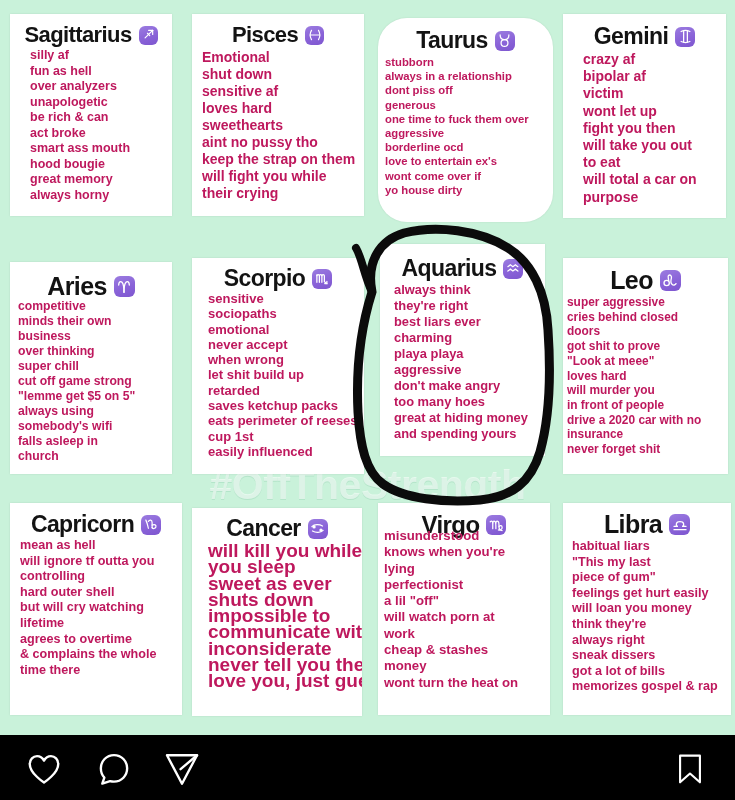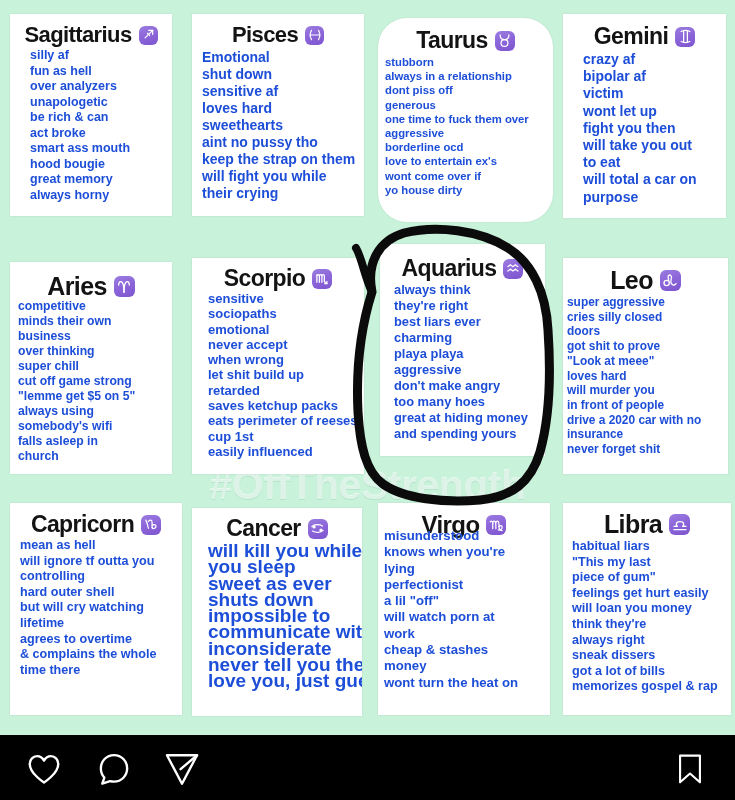--- a/index.html
+++ b/index.html
@@ -70,21 +70,21 @@
     display: inline-flex;
     align-items: center;
     justify-content: center;
     border-radius: 6px;
     background: linear-gradient(160deg, #9b7ce0 0%, #8a63d8 55%, #7d56cf 100%);
     flex: none;
     color: #fff;
   }
   .badge svg { display: block; }
   .lines {
-    color: #1d4ed8;
+    color: #be185d;
     font-weight: bold;
   }
   .lines div { white-space: nowrap; }
 
   
   .c-sag  { left: 10px;  top: 14px;  width: 162px; height: 202px; }
   .c-pis  { left: 192px; top: 14px;  width: 172px; height: 202px; }
   .c-tau  { left: 378px; top: 18px;  width: 175px; height: 204px; border-radius: 29px; }
   .c-gem  { left: 563px; top: 14px;  width: 163px; height: 204px; }
 
@@ -349,21 +349,21 @@
           <span class="tname">Leo</span>
           <span class="badge" style="width:21px;height:21px">
             <svg viewBox="0 0 24 24" width="16" height="16" fill="none" stroke="#fff" stroke-width="2" stroke-linecap="round">
               <circle cx="7" cy="15" r="4"></circle>
               <path d="M10 12 C10 8 8 5 10 3.5 C12.5 2 15 4.5 14 8 C13 11.5 13 15 15 17 C17 19 20 18 21 16"></path>
             </svg>
           </span>
         </div>
         <div class="lines">
             <div>super aggressive</div>
-            <div>cries silly closed</div>
+            <div>cries behind closed</div>
             <div>doors</div>
             <div>got shit to prove</div>
             <div>"Look at meee"</div>
             <div>loves hard</div>
             <div>will murder you</div>
             <div>in front of people</div>
             <div>drive a 2020 car with no</div>
             <div>insurance</div>
             <div>never forget shit</div>
           </div>

